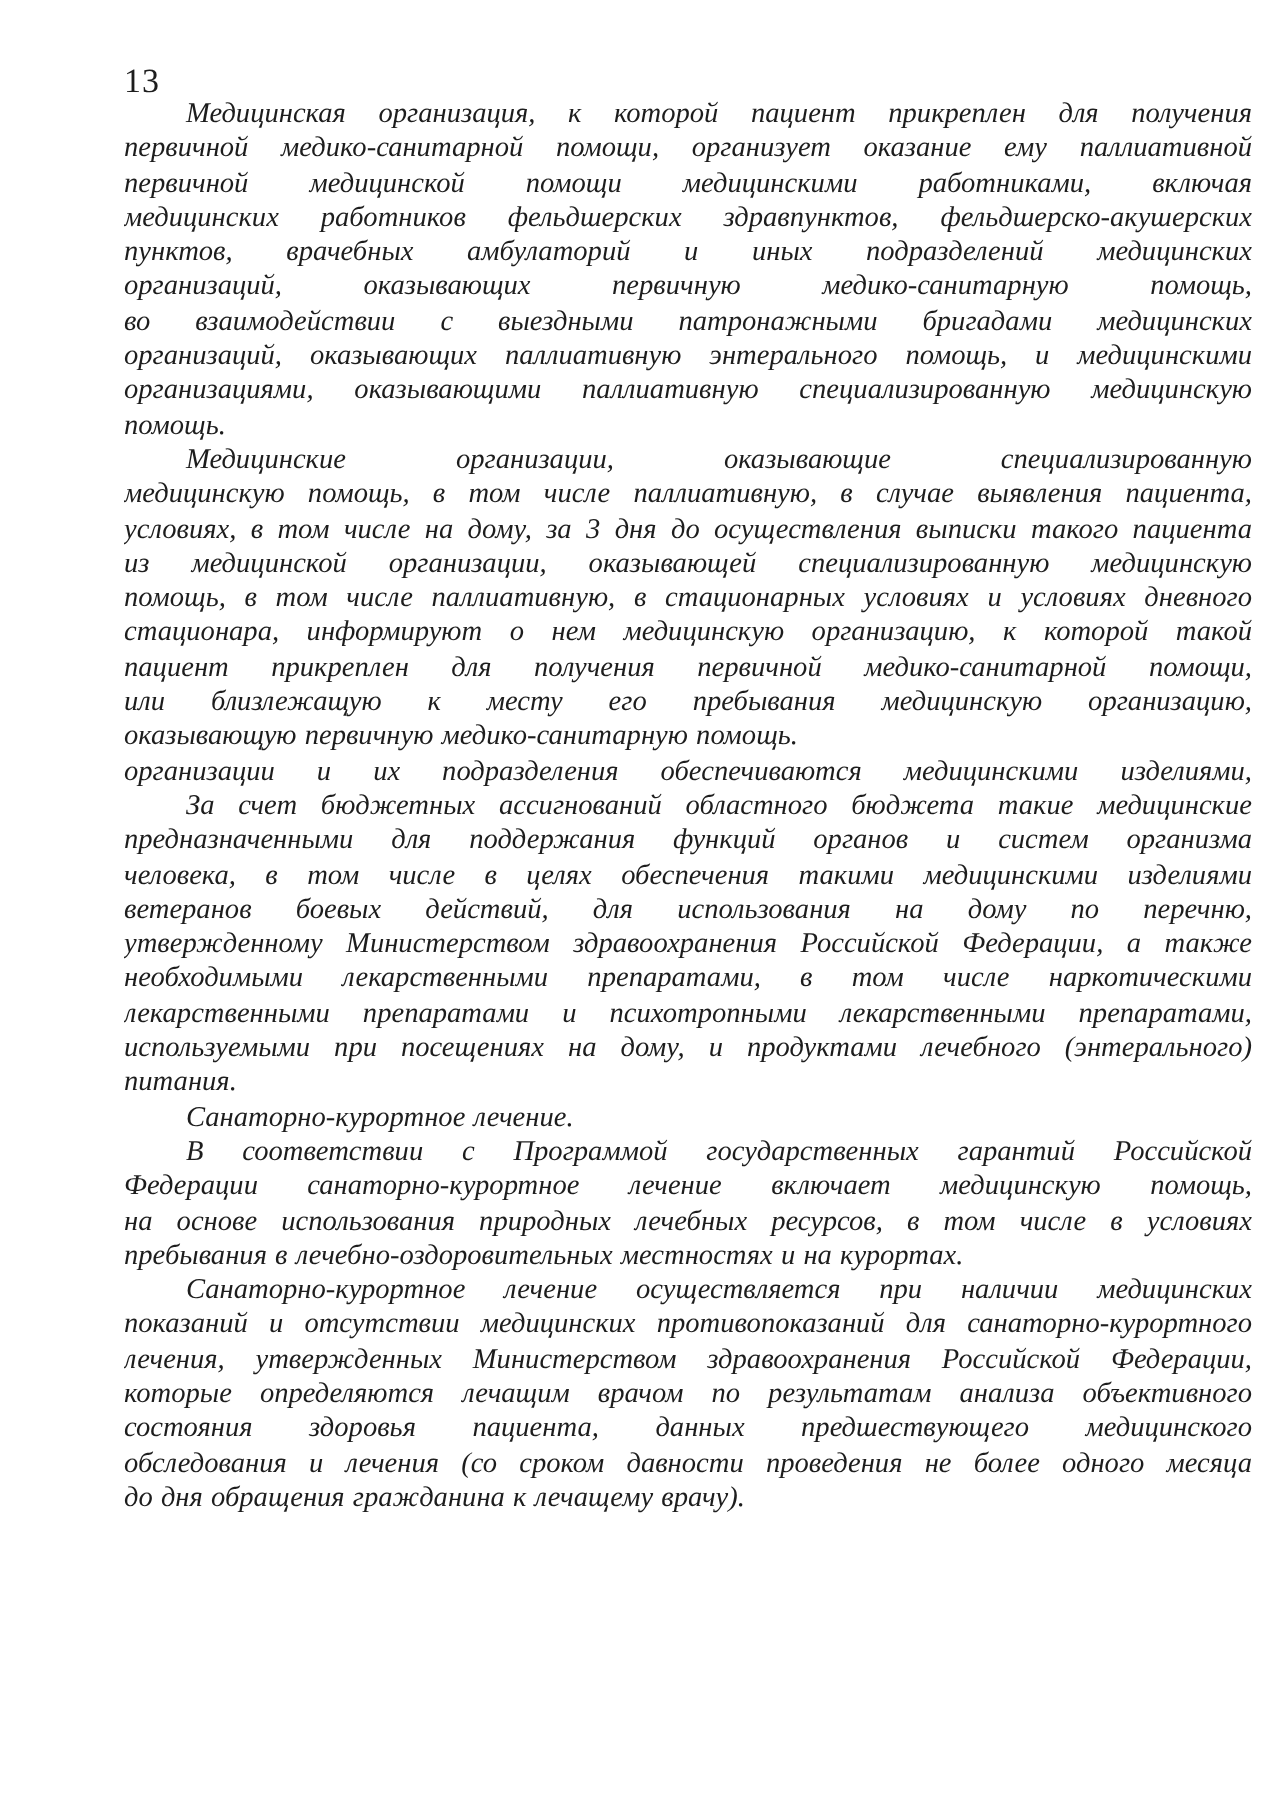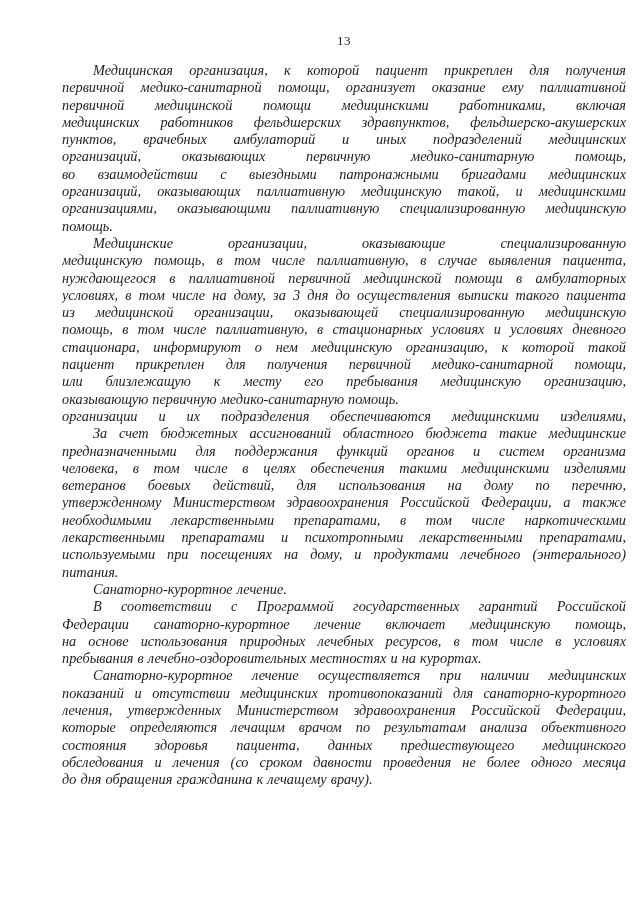--- a/index.html
+++ b/index.html
@@ -15,24 +15,23 @@
     overflow: hidden;
   }
   .page {
     box-sizing: border-box;
     width: 640px;
     height: 905px;
     padding: 32px 14px 0 62px;
     background: #ffffff;
   }
   .page-number {
-    text-align: center;
-    font-size: 13px;
+    text-align: left;
+    font-size: 17px;
     line-height: 17px;
-    margin-bottom: 13px;
     letter-spacing: 0.5px;
   }
   .content {
     width: 564px;
   }
   .paragraph {
     margin: 0;
     padding: 0;
     font-style: italic;
   }
@@ -60,28 +59,27 @@
   <div class="page-number">13</div>
   <div class="content">
       <div class="paragraph">
         <div class="line indent">Медицинская организация, к которой пациент прикреплен для получения</div>
         <div class="line">первичной медико-санитарной помощи, организует оказание ему паллиативной</div>
         <div class="line">первичной медицинской помощи медицинскими работниками, включая</div>
         <div class="line">медицинских работников фельдшерских здравпунктов, фельдшерско-акушерских</div>
         <div class="line">пунктов, врачебных амбулаторий и иных подразделений медицинских</div>
         <div class="line">организаций, оказывающих первичную медико-санитарную помощь,</div>
         <div class="line">во взаимодействии с выездными патронажными бригадами медицинских</div>
-        <div class="line">организаций, оказывающих паллиативную медицинскую такой, и медицинскими</div>
+        <div class="line">организаций, оказывающих паллиативную энтерального помощь, и медицинскими</div>
         <div class="line">организациями, оказывающими паллиативную специализированную медицинскую</div>
         <div class="line para-end">помощь.</div>
       </div>
       <div class="paragraph">
         <div class="line indent">Медицинские организации, оказывающие специализированную</div>
         <div class="line">медицинскую помощь, в том числе паллиативную, в случае выявления пациента,</div>
-        <div class="line">нуждающегося в паллиативной первичной медицинской помощи в амбулаторных</div>
         <div class="line">условиях, в том числе на дому, за 3 дня до осуществления выписки такого пациента</div>
         <div class="line">из медицинской организации, оказывающей специализированную медицинскую</div>
         <div class="line">помощь, в том числе паллиативную, в стационарных условиях и условиях дневного</div>
         <div class="line">стационара, информируют о нем медицинскую организацию, к которой такой</div>
         <div class="line">пациент прикреплен для получения первичной медико-санитарной помощи,</div>
         <div class="line">или близлежащую к месту его пребывания медицинскую организацию,</div>
         <div class="line para-end">оказывающую первичную медико-санитарную помощь.</div>
       </div>
       <div class="paragraph">
         <div class="line">организации и их подразделения обеспечиваются медицинскими изделиями,</div>

